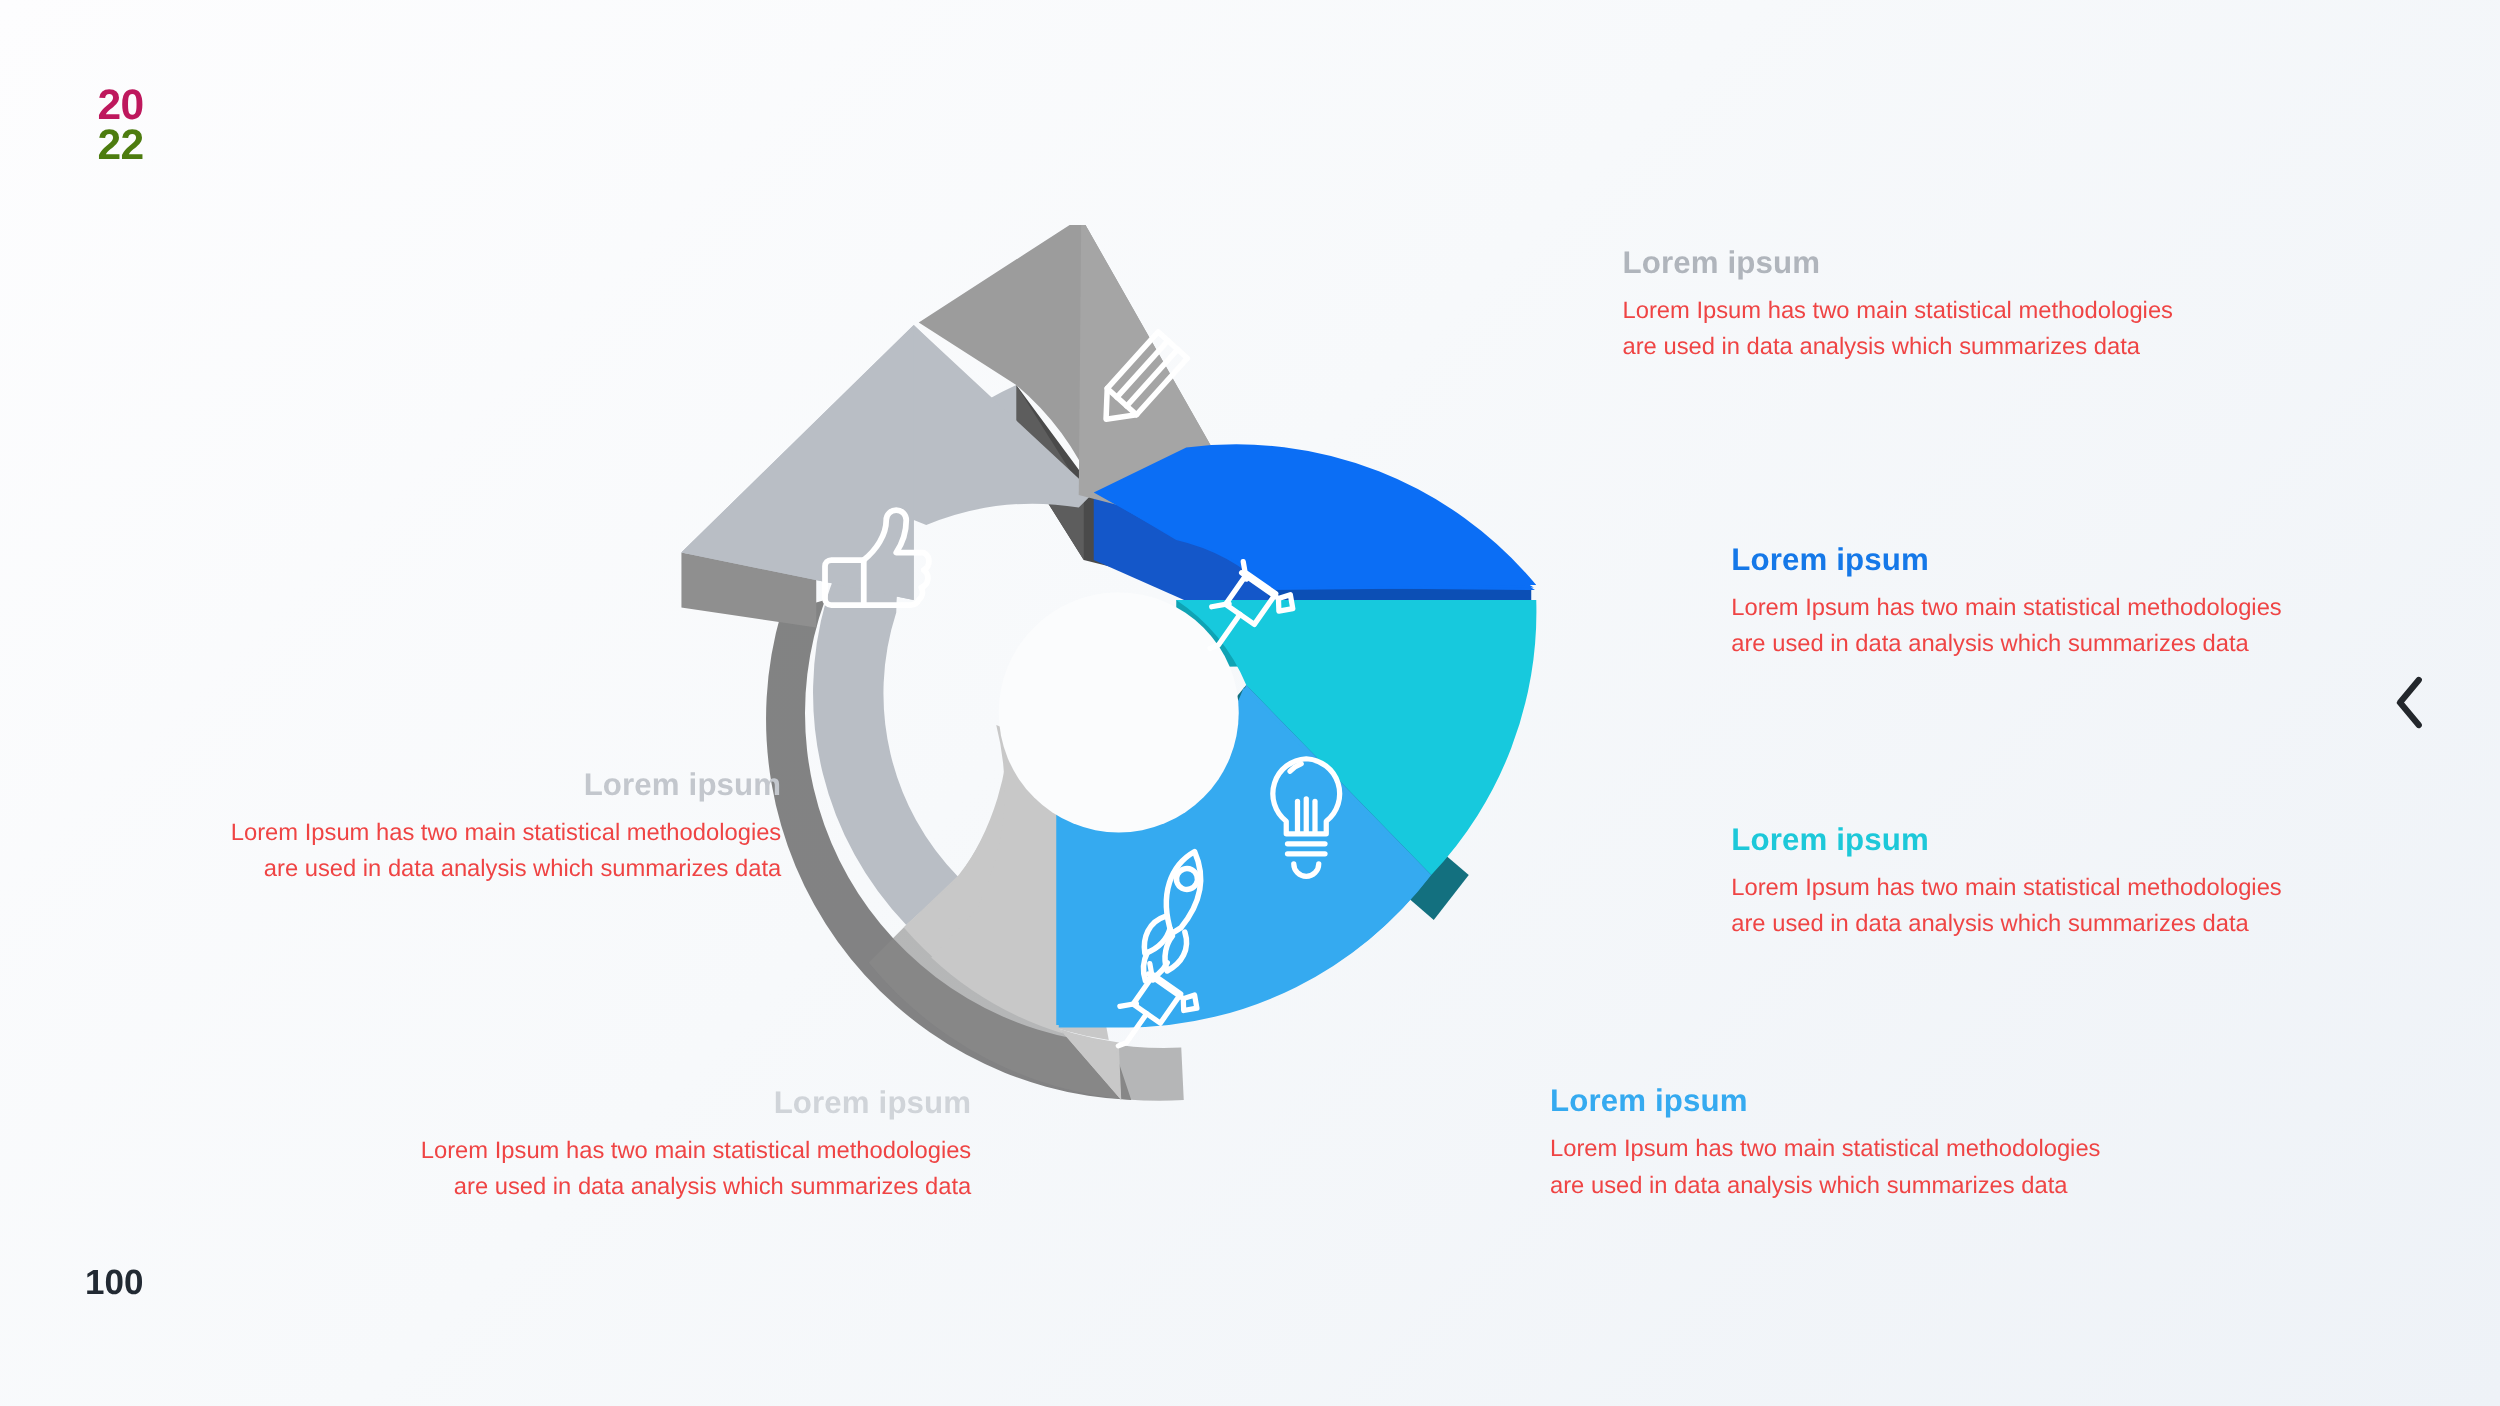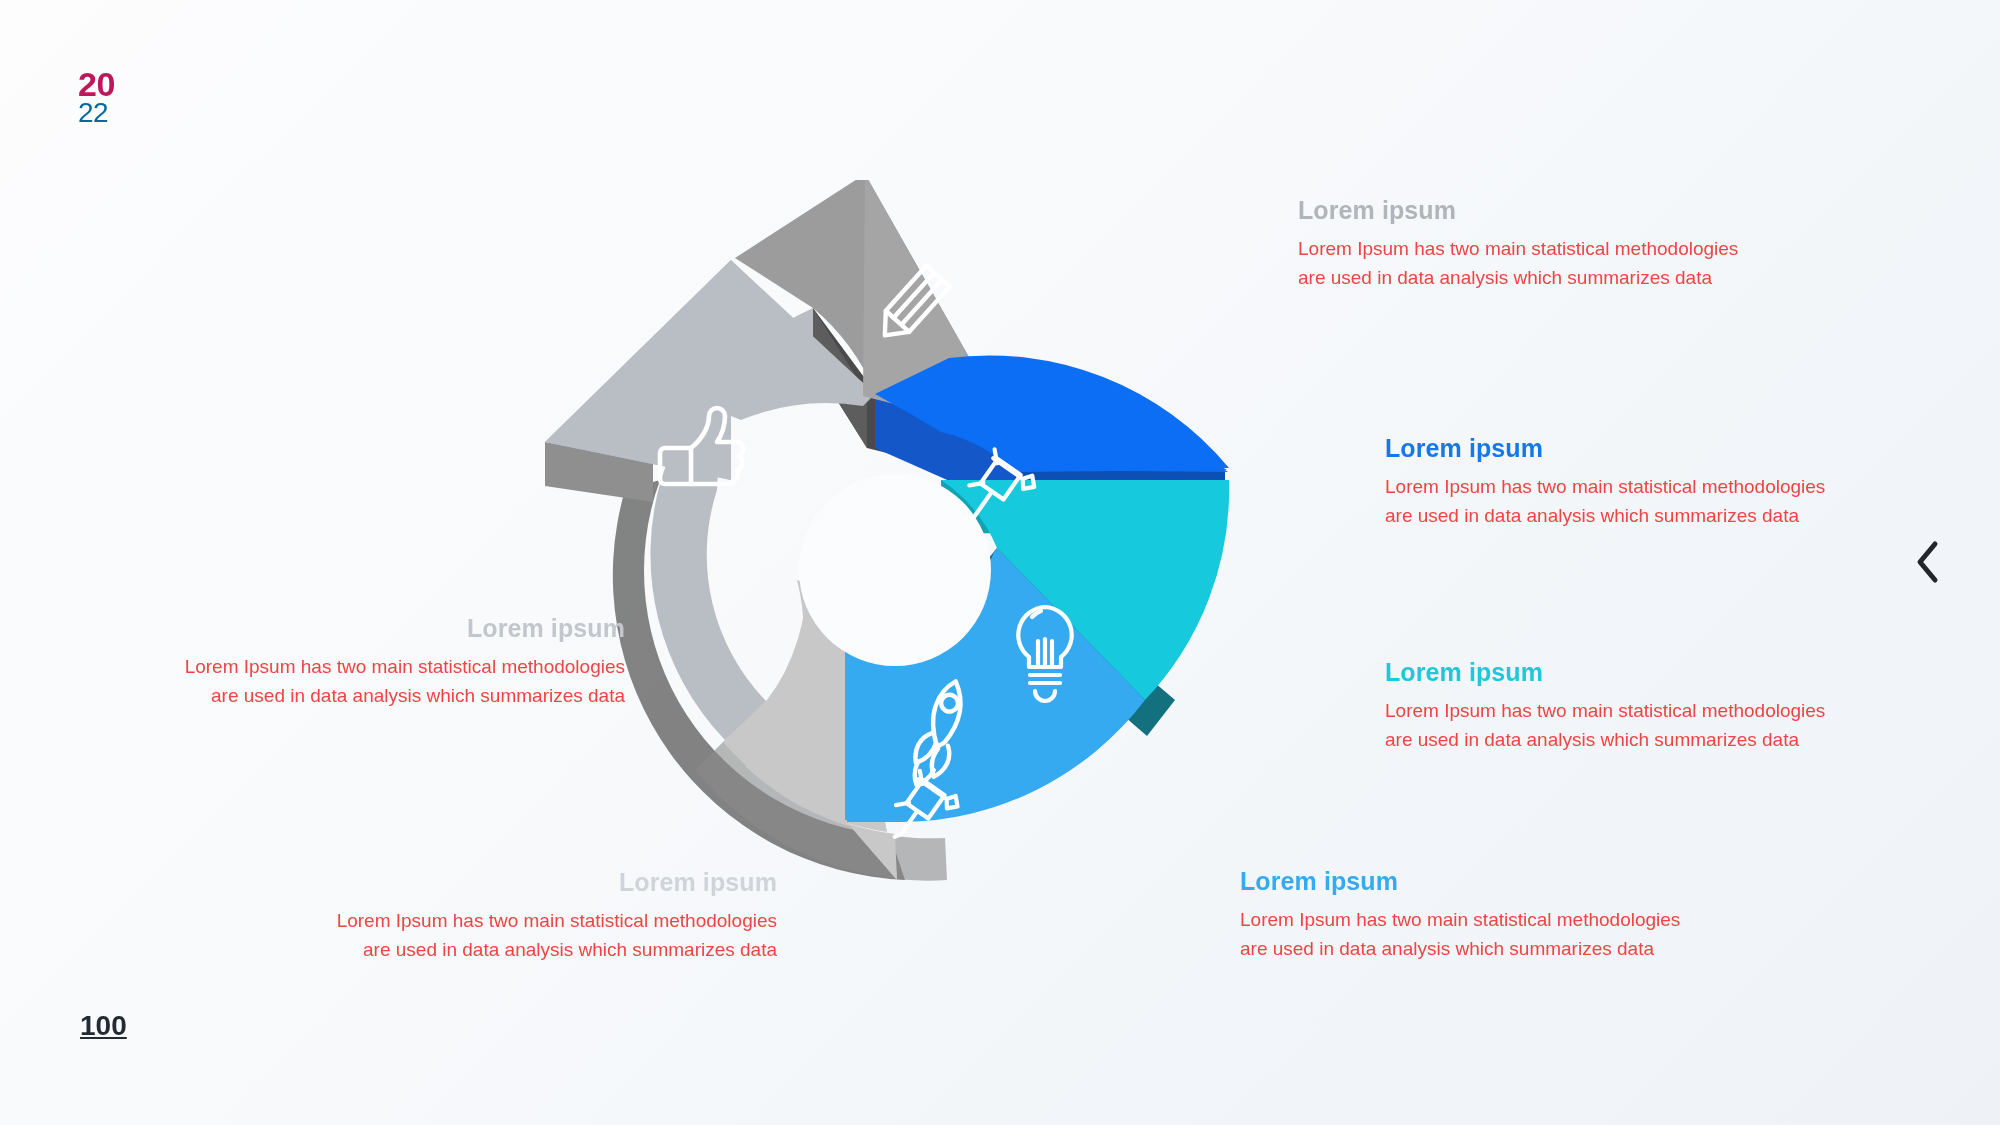--- a/index.html
+++ b/index.html
@@ -7,22 +7,22 @@
   body {
     font-family:"Liberation Sans", sans-serif;
     background:linear-gradient(135deg,#fdfdfe 0%,#f7f9fb 45%,#eef2f7 100%);
     overflow:hidden;
     position:relative;
   }
 
   
   #year-block { position:absolute; left:78px; top:68px; line-height:0.95; }
   #year-block .y1 { font-size:34px; font-weight:bold; color:#be185d; letter-spacing:-0.5px; }
-  #year-block .y2 { font-size:28px; font-weight:normal; color:#0369a1; letter-spacing:-0.5px; }
-  #page-number { position:absolute; left:80px; top:1010px; font-size:28px; font-weight:bold; color:#222a33;text-decoration:underline; }
+  #year-block .y2 { font-size:34px; font-weight:bold; color:#4d7c0f; letter-spacing:-0.5px; }
+  #page-number { position:absolute; left:68px; top:1010px; font-size:28px; font-weight:bold; color:#222a33; }
 
   
   #nav-prev {
     position:absolute; right:46px; top:536px;
     width:52px; height:52px; display:flex; align-items:center; justify-content:center;
     cursor:pointer;
   }
 
   
   #stage { position:absolute; inset:0; }

